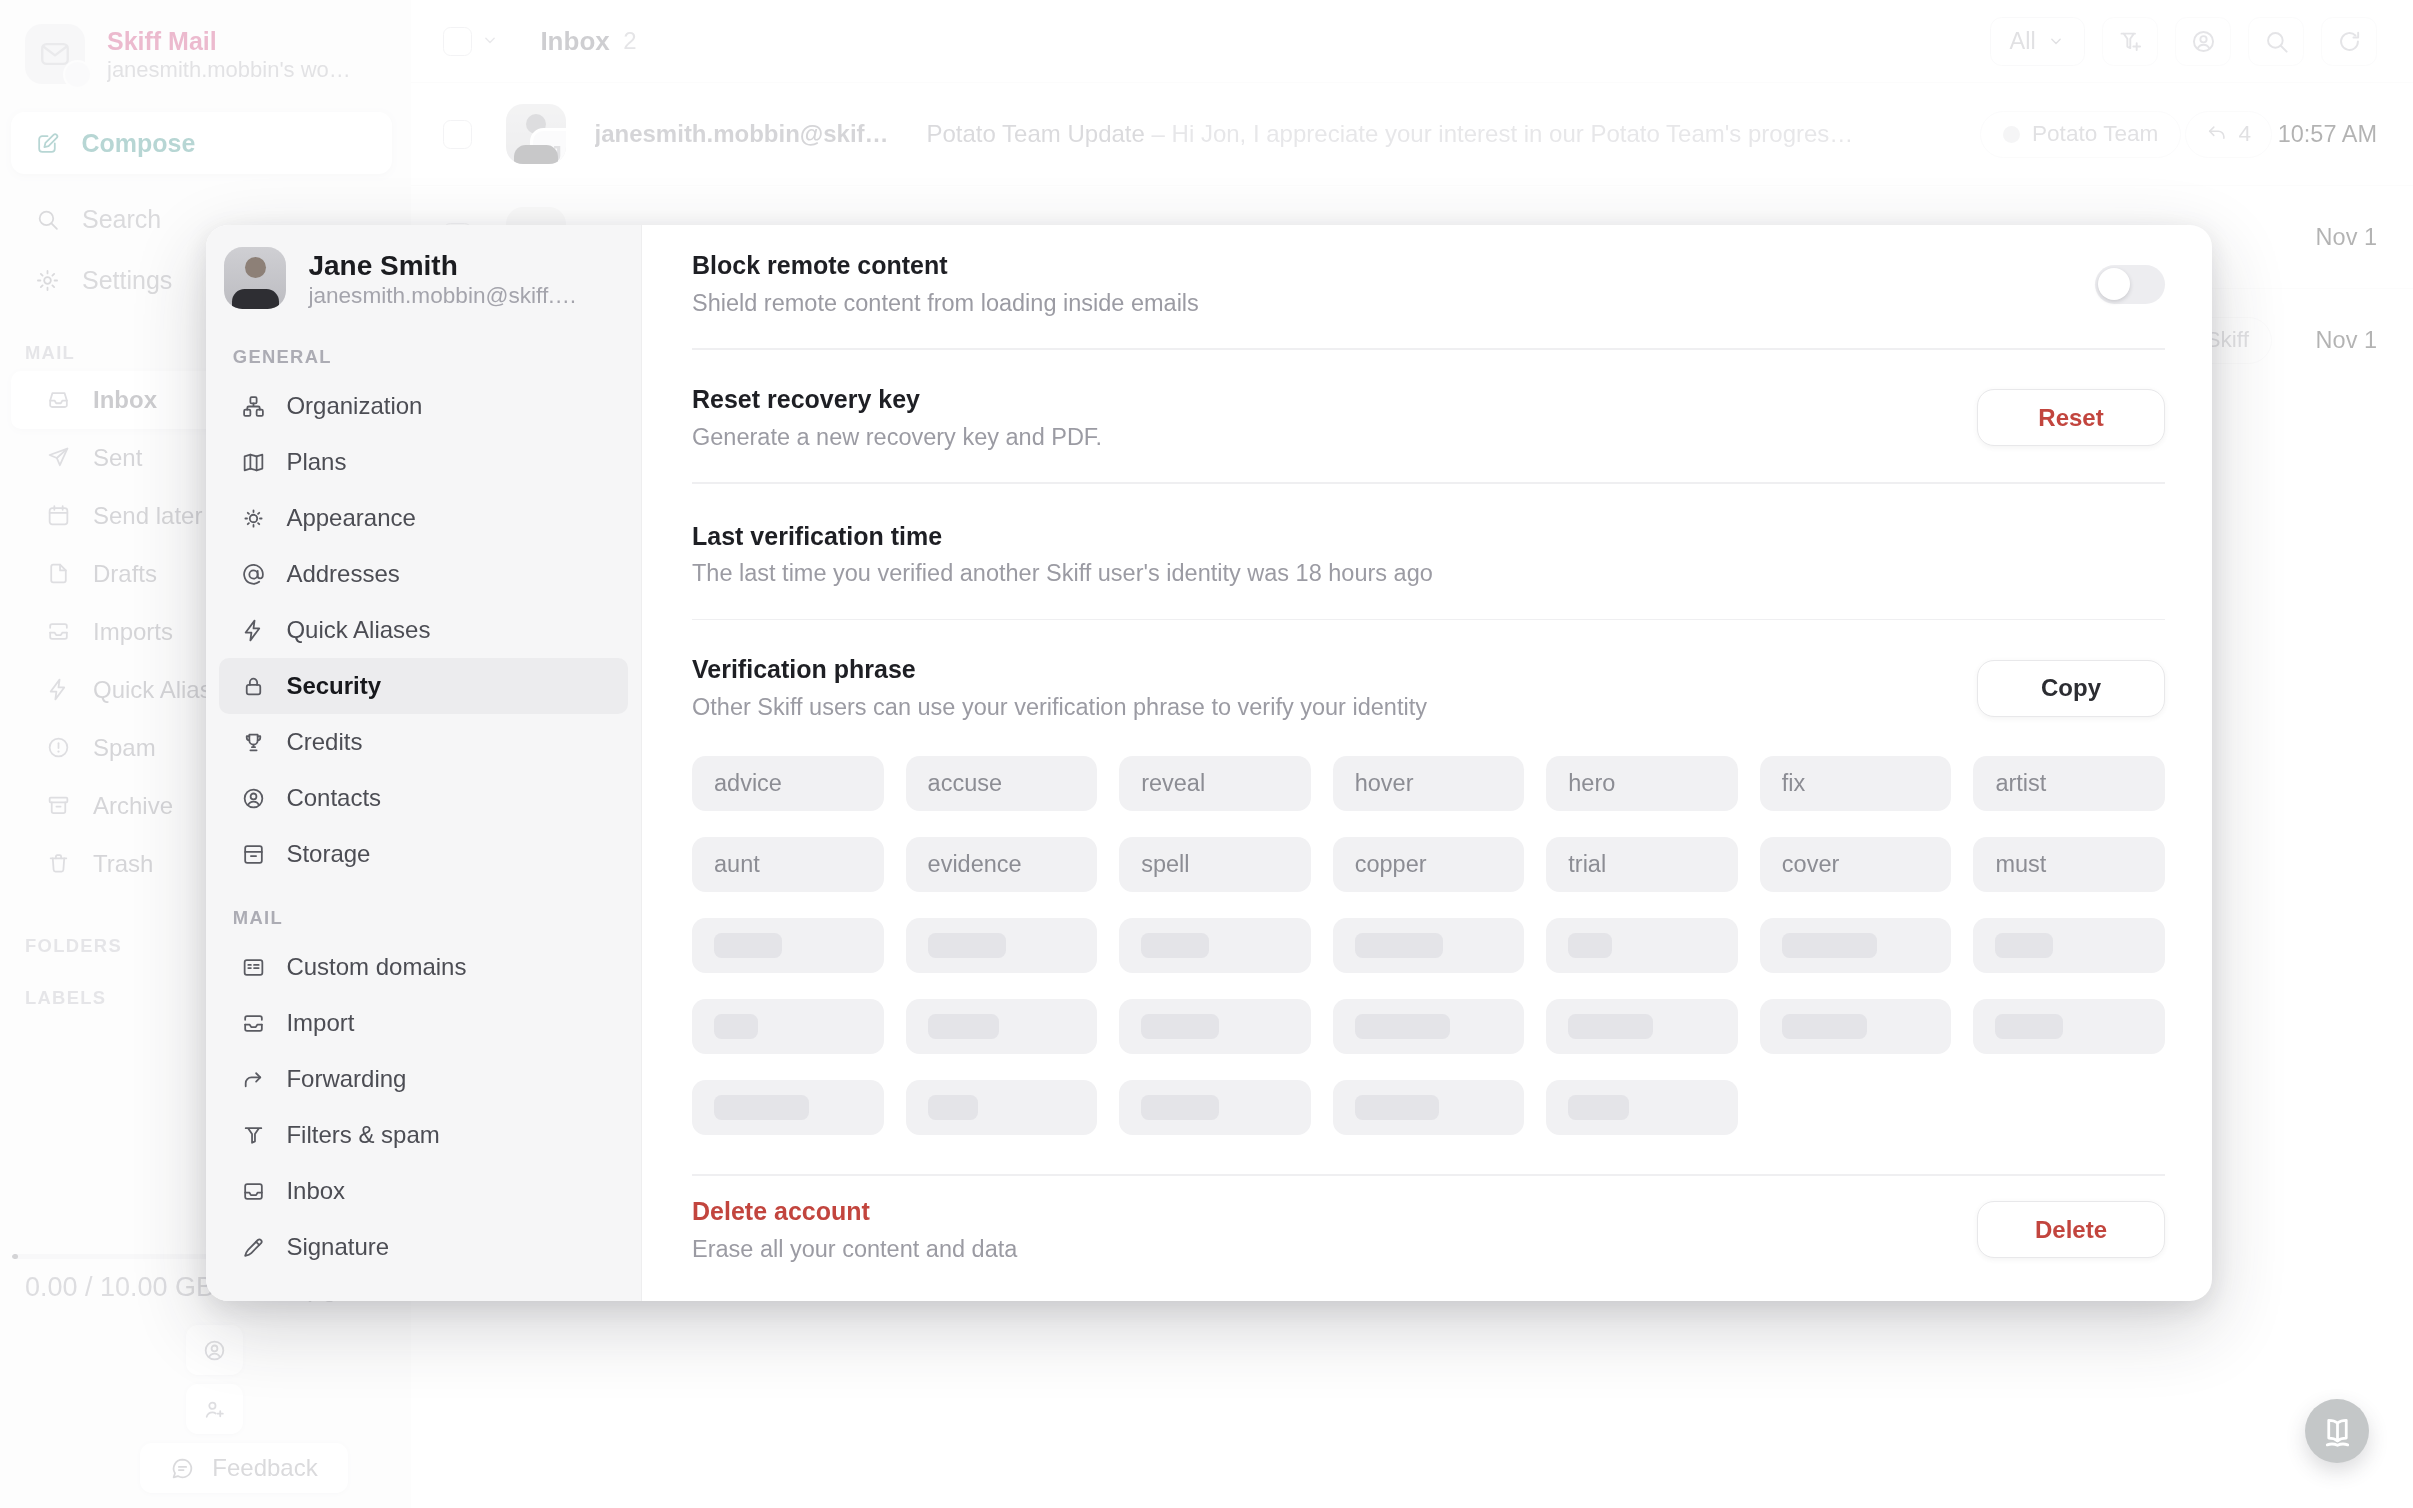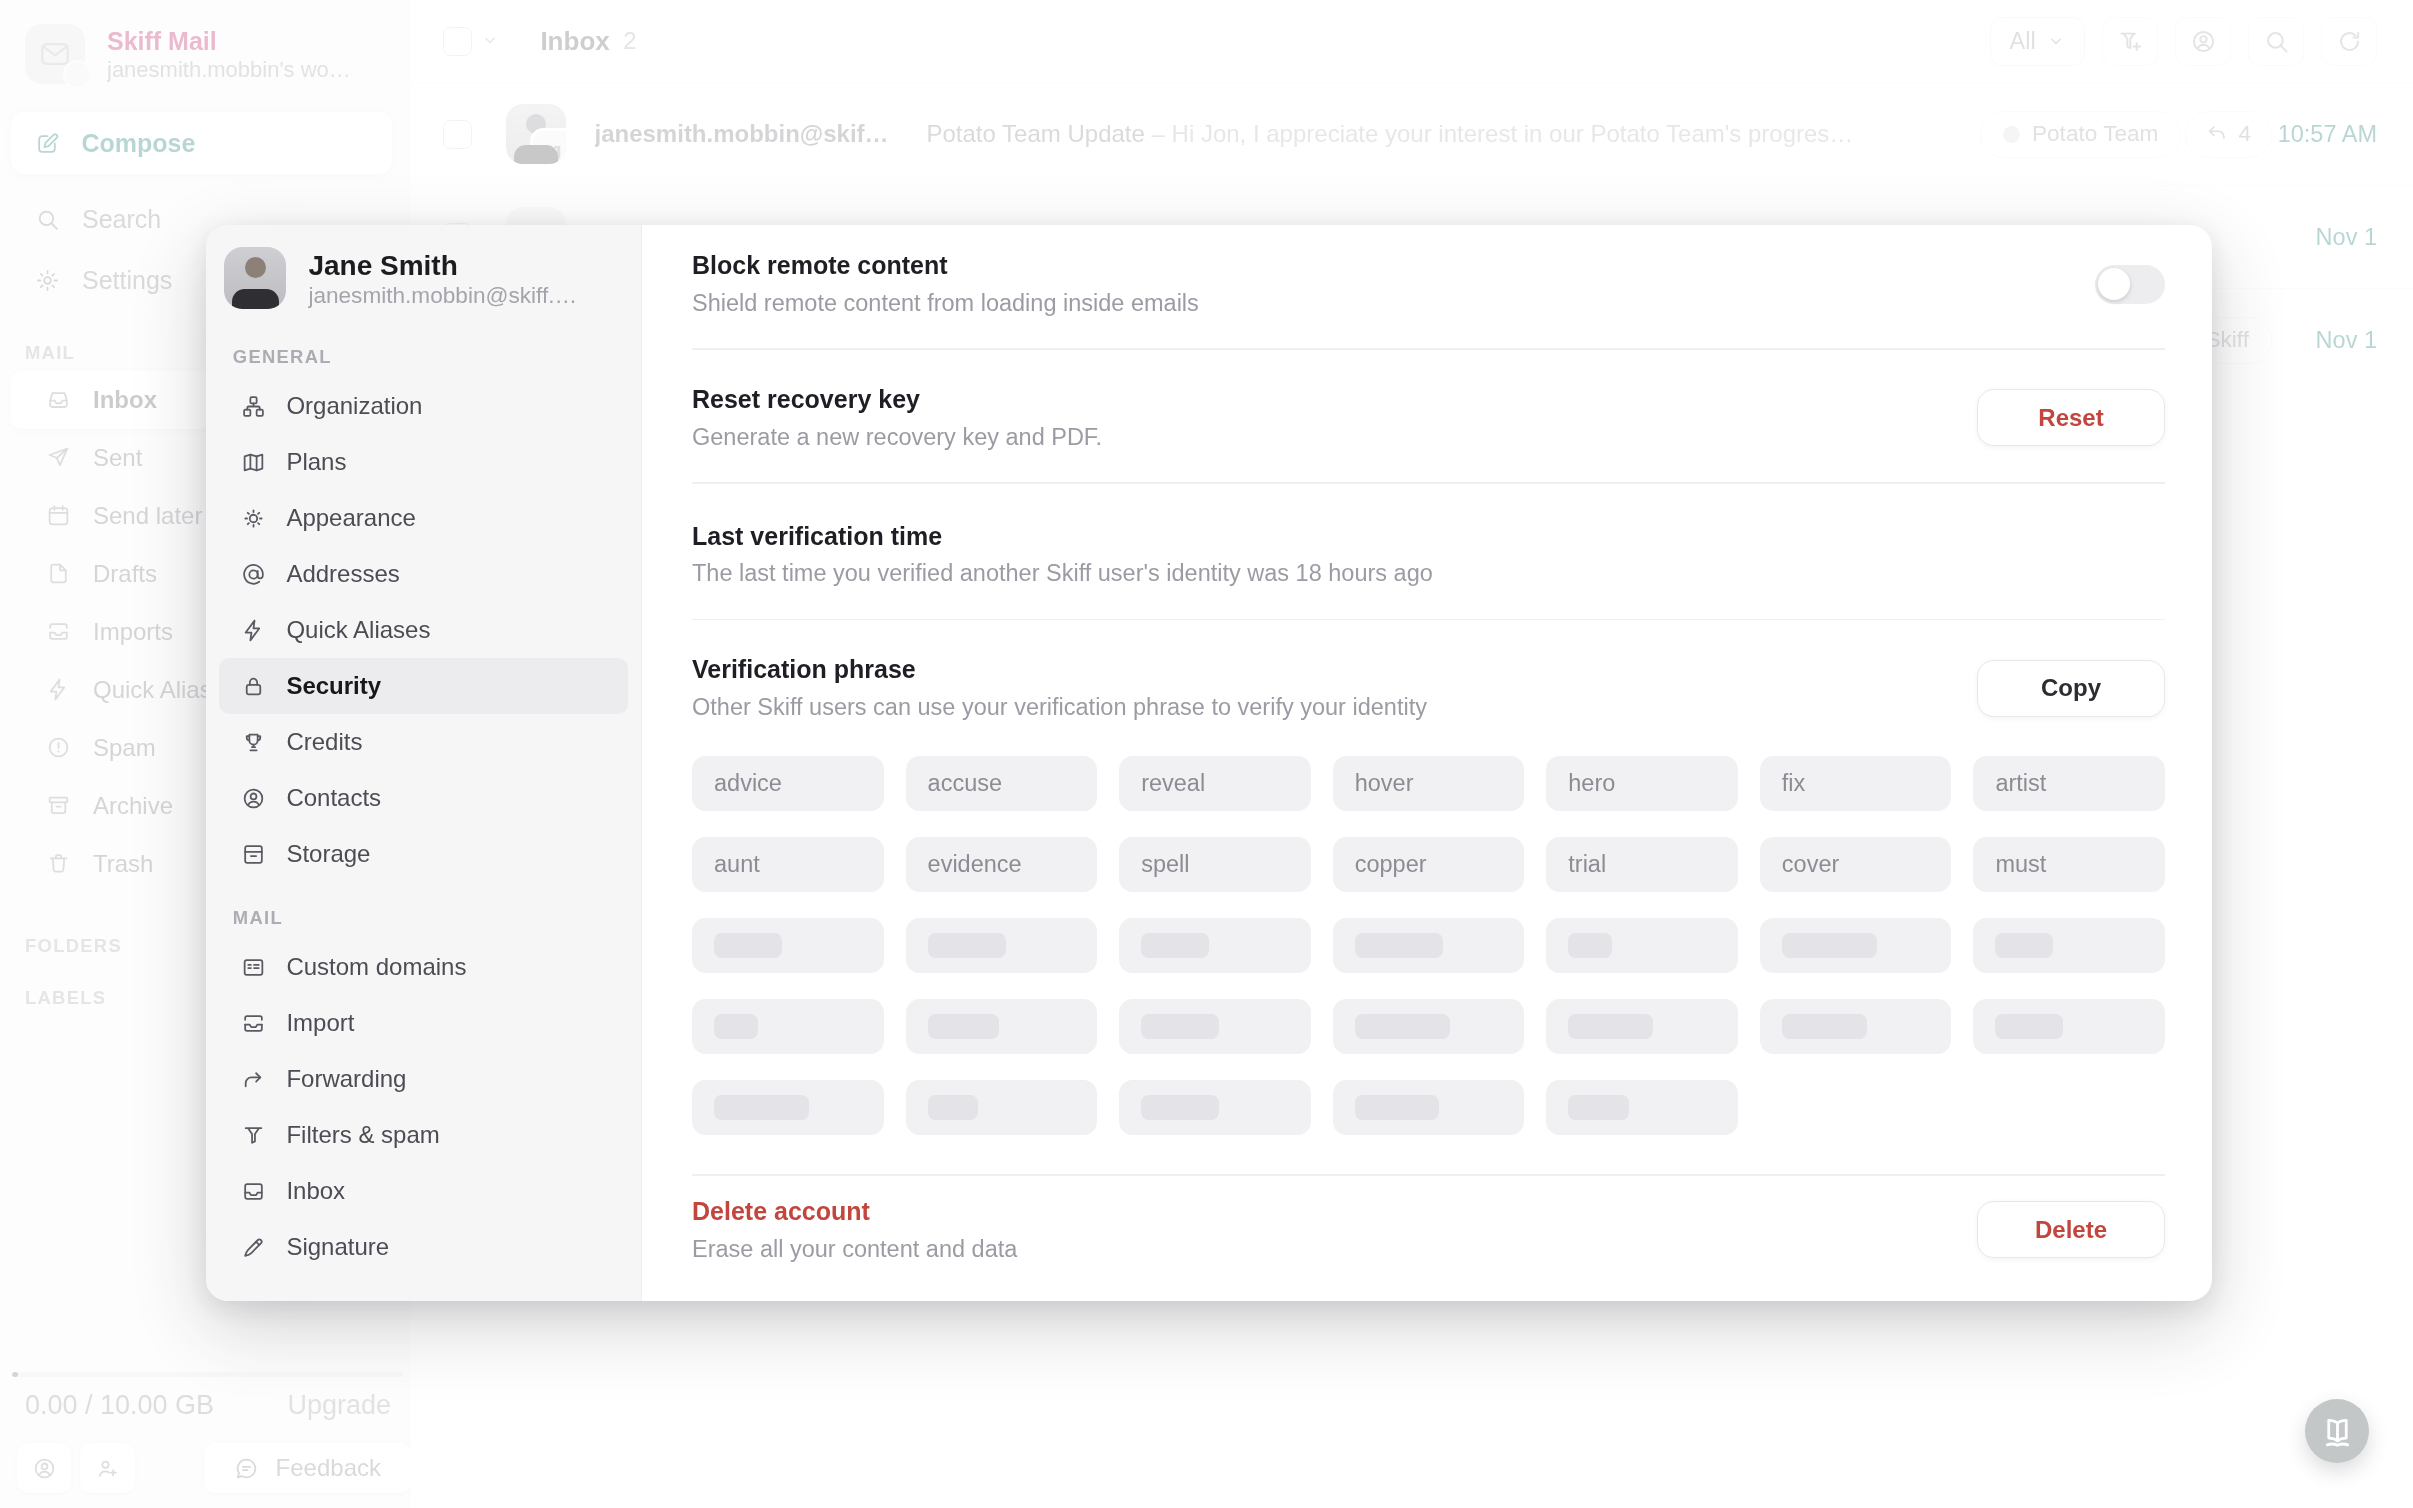--- a/index.html
+++ b/index.html
@@ -32,21 +32,21 @@
   .s-item .ic{color:#90909a;}
   .s-item.active{background:#fff;box-shadow:0 1.7px 5px rgba(60,60,70,.06);color:#55555e;font-weight:600;}
   .side-label.folders{margin-top:42px;}
   .side-label.labels{margin-top:30px;}
   .side-bottom{position:absolute;left:0;right:0;bottom:0;padding:0 0 15px 0;}
   .storage-bar{margin:0 8.4px 0 11.7px;height:4.2px;border-radius:2.5px;background:#e6e6e9;position:relative;overflow:hidden;}
   .storage-fill{position:absolute;left:0;top:0;bottom:0;background:#6f6f76;border-radius:2.5px;}
   .storage-row{display:flex;justify-content:space-between;align-items:center;margin:13.4px 20px 0 25px;
         font-size:27px;color:#8e8e96;}
   .upgrade{color:#9d9da5;}
-  .side-btns{display:flex;align-items:center;gap:9px;margin:22px 0 0 17px;}
+  .side-btns{display:flex;align-items:center;gap:9px;margin:22px 0 0 17px;flex-direction:column;}
   .sq-btn{width:57px;height:50px;border-radius:11.7px;background:#fff;box-shadow:0 0.8px 3.4px rgba(60,60,70,.07);
         display:flex;align-items:center;justify-content:center;color:#90909a;}
   .feedback-btn{height:50px;border-radius:11.7px;background:#fff;box-shadow:0 0.8px 3.4px rgba(60,60,70,.07);
         display:flex;align-items:center;gap:17px;padding:0 30px;color:#82828a;font-size:24px;margin-left:60px;}
 
   .list{position:absolute;left:411px;top:0;right:0;height:1508px;background:#fff;}
   .list-head{height:82px;display:flex;align-items:center;padding:0 36px 0 32px;}
   .cbox{width:27px;height:27px;border:1.7px solid #d7d7dc;border-radius:7.5px;background:#fff;}
   .chev{color:#b4b4bc;margin-left:8.4px;}
   .chev .ic{width:20px;height:20px;}
@@ -76,21 +76,21 @@
   .subj-line{flex:1;min-width:0;white-space:nowrap;overflow:hidden;text-overflow:ellipsis;font-size:24px;margin-left:22px;}
   .subj{font-weight:400;color:#84848c;}
   .row2 .subj{color:#5a5a63;}
   .snippet{color:#aeaeb6;}
   .row-right{display:flex;align-items:center;gap:4px;margin-left:22px;flex:0 0 auto;}
   .tag-pill{height:45px;border:1.7px solid #f0f0f2;border-radius:23.5px;display:flex;align-items:center;gap:11.7px;
         padding:0 22px;font-size:22.6px;color:#9a9aa2;}
   .tag-dot{width:17px;height:17px;border-radius:50%;background:#dddde0;}
   .reply-pill{height:45px;border:1.7px solid #f0f0f2;border-radius:23.5px;display:flex;align-items:center;gap:10px;
         padding:0 20px;font-size:22.6px;color:#9a9aa2;}
-  .rtime{font-size:23.5px;color:#0f766e;min-width:101px;text-align:right;}
+  .rtime{font-size:23.5px;color:#000000;min-width:101px;text-align:right;}
 
   
   .overlay{position:absolute;inset:0;background:rgba(255,255,255,.70);z-index:5;}
 
   
   .modal{position:absolute;left:206px;top:225px;width:2006px;height:1076px;background:#fff;border-radius:22px;
         z-index:10;display:flex;box-shadow:0 25px 75px rgba(40,40,50,.20),0 6.7px 23.5px rgba(40,40,50,.10);overflow:hidden;}
   .modal-nav{width:436px;flex:0 0 auto;background:#f6f6f7;border-right:1.7px solid #eeeeef;padding:22px 13.4px 0 13.4px;box-sizing:border-box;overflow:hidden;}
   .profile{display:flex;align-items:center;gap:22px;padding-left:5px;}
   .pavatar{width:62px;height:62px;border-radius:18.4px;background:linear-gradient(180deg,#cfcfd3 0%,#bcbcc1 100%);position:relative;overflow:hidden;flex:0 0 auto;}

